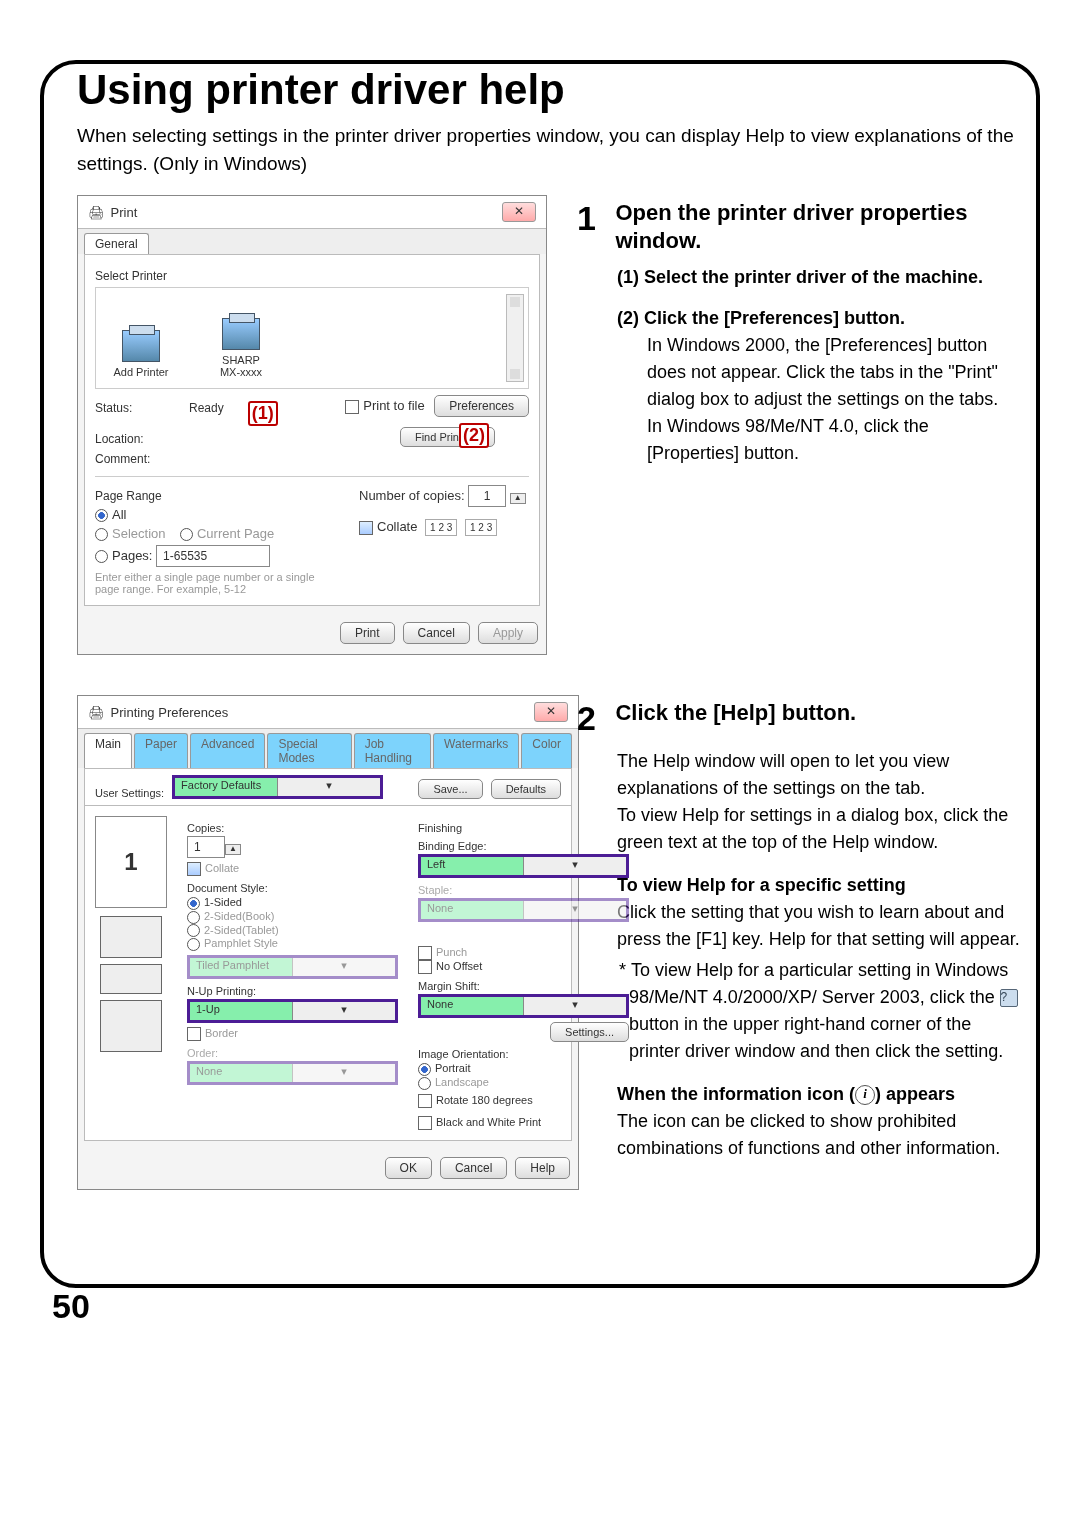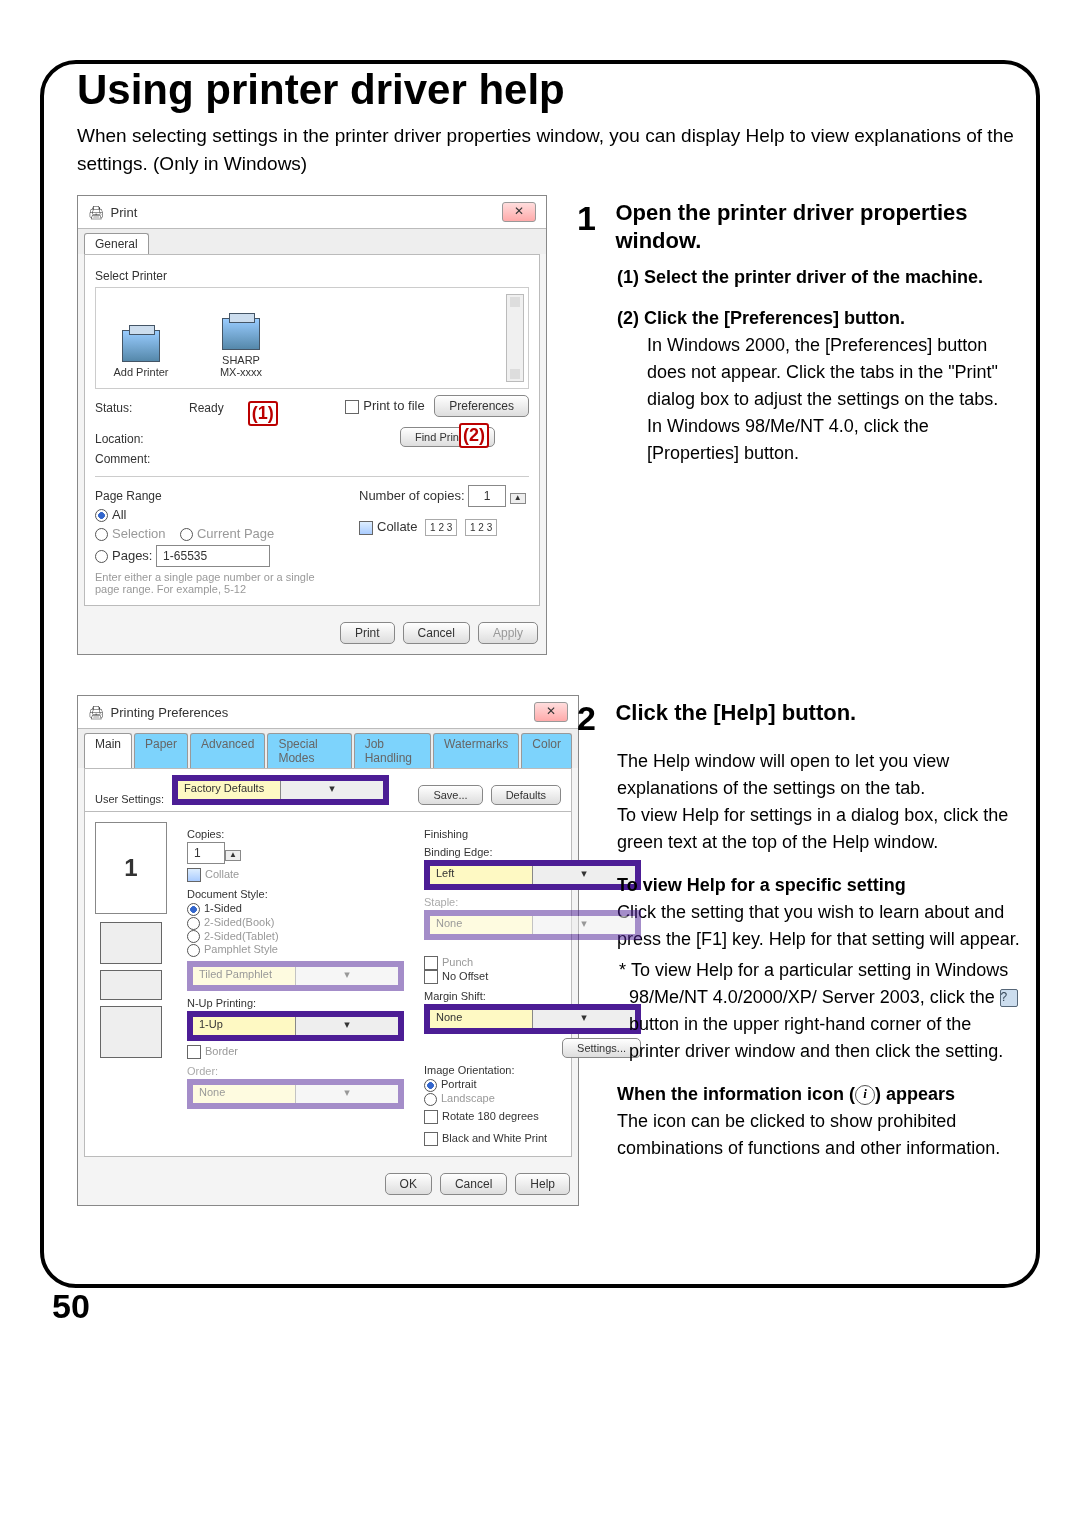--- a/index.html
+++ b/index.html
@@ -41,21 +41,21 @@
   .winbtn{display:inline-block;border:1px solid #888;background:linear-gradient(#fff,#ddd);padding:3px 14px;font-size:12px;border-radius:5px}
   .right-align{text-align:right}
   .btnbar{display:flex;gap:8px;justify-content:flex-end;padding:10px 8px}
   .fieldbox{display:inline-block;border:1px solid #888;background:#fff;padding:1px 6px;font-size:12px;height:18px;line-height:18px}
   .spin{display:inline-flex}
   .spin .sbtn{display:inline-block;border:1px solid #888;width:14px;height:9px;background:#eee;font-size:8px;text-align:center;line-height:8px}
   .pagesect{border-top:1px solid #ccc;margin-top:10px;padding-top:8px;display:flex;gap:30px}
   .radio{display:inline-block;width:11px;height:11px;border:1px solid #555;border-radius:50%;vertical-align:middle;margin-right:4px;background:#fff}
   .radio.on{background:radial-gradient(#36c 40%,#fff 45%)}
   .muted{color:#999}
-  .combo{display:inline-flex;border:6px solid #4c1d95;background:#fef9c3;font-size:11px;height:18px}
+  .combo{display:inline-flex;border:3px solid #4c1d95;background:#86efac;font-size:11px;height:18px}
   .combo span{padding:1px 6px;min-width:90px}
   .combo .arr{border-left:1px solid #888;width:16px;text-align:center;background:#eee}
   .small{font-size:11px}
   .prefs-body{display:flex;background:#fff;border:1px solid #bbb;margin:0 6px 6px 6px}
   .prefs-left{width:120px;padding:10px;text-align:center;font-size:12px}
   .thumb{border:1px solid #888;width:70px;height:90px;margin:0 auto 8px;display:flex;align-items:center;justify-content:center;font-size:24px;font-weight:bold;background:#fff}
   .mini{width:60px;height:40px;border:1px solid #666;margin:6px auto;background:#eee}
   .prefs-mid,.prefs-right{flex:1;padding:10px;font-size:11px}
   .lbl{display:block;margin:6px 0 2px;color:#333}
   .lbl.dis{color:#aaa}
@@ -254,21 +254,21 @@
               <span class="lbl">Binding Edge:</span>
               <div class="combo">
                   <span>Left</span>
                   <span class="arr">▾</span>
                 </div>
               <span class="lbl dis">Staple:</span>
               <div class="combo" style="opacity:.5">
                   <span>None</span>
                   <span class="arr">▾</span>
                 </div>
-              <div style="margin-top:16px"><span class="chk"></span><span class="muted">Punch</span></div>
+              <div style="margin-top:24px"><span class="chk"></span><span class="muted">Punch</span></div>
               <div><span class="chk"></span><span>No Offset</span></div>
               <span class="lbl">Margin Shift:</span>
               <div class="combo">
                   <span>None</span>
                   <span class="arr">▾</span>
                 </div>
               <div class="right-align" style="margin-top:4px"><span class="winbtn small">Settings...</span></div>
               <span class="lbl">Image Orientation:</span>
               <div><span class="radio on"></span><span>Portrait</span></div>
               <div><span class="radio"></span><span class="muted">Landscape</span></div>

